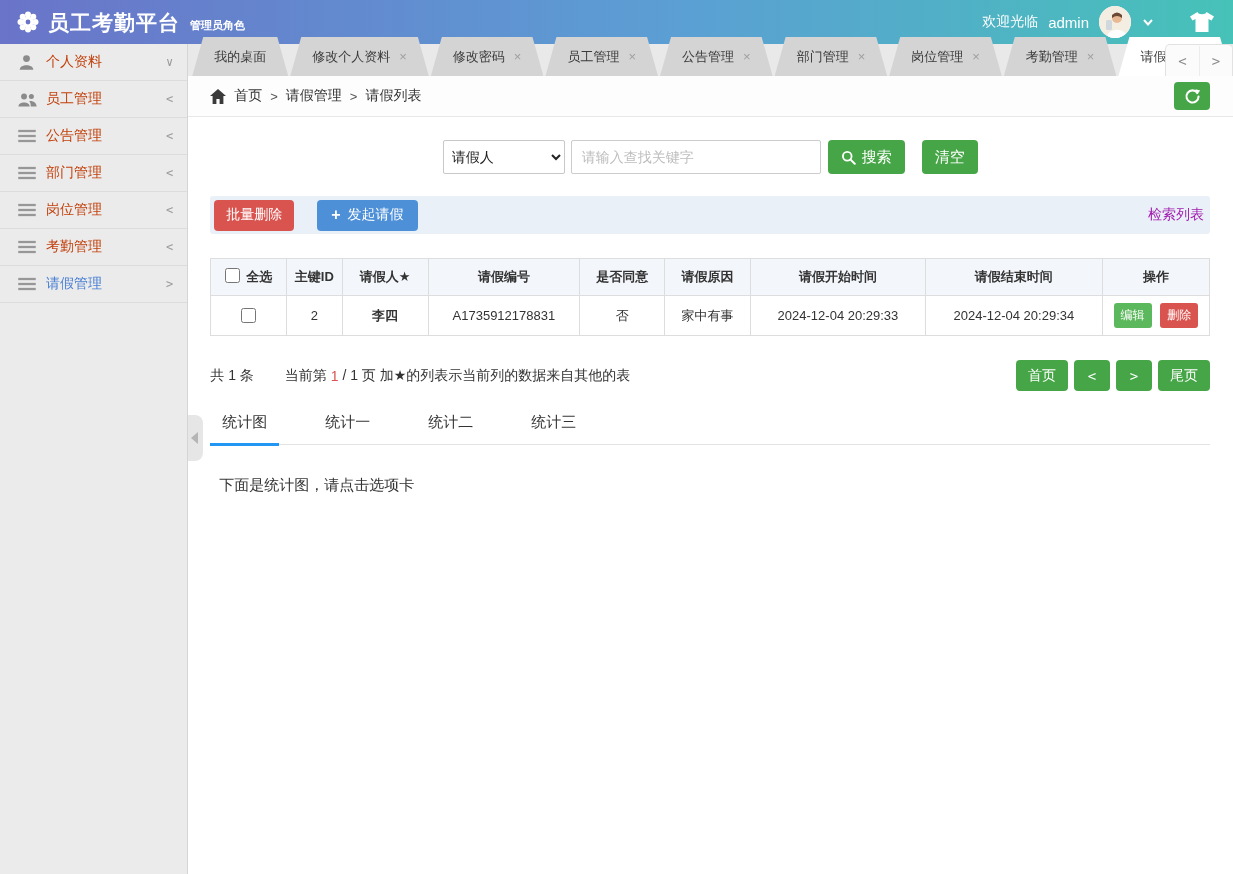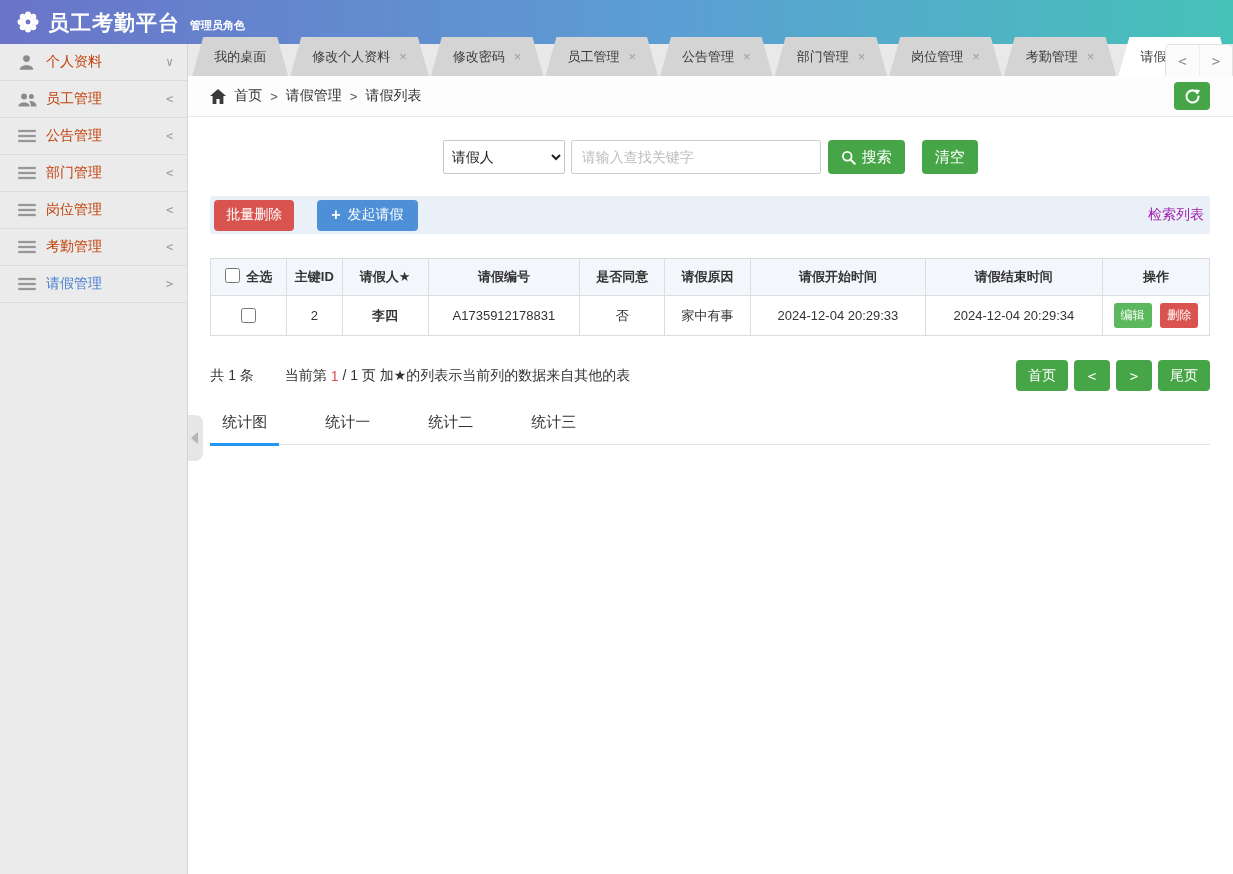--- a/index.html
+++ b/index.html
@@ -126,20 +126,43 @@
             <circle cx="17.3" cy="6.7" r="3"></circle>
         <circle cx="6.7" cy="17.3" r="3"></circle>
             <circle cx="17.3" cy="17.3" r="3"></circle>
         <circle cx="12" cy="12" r="5.5"></circle>
           </g>
         <circle cx="12" cy="12" r="2.4" fill="#6a74c9"></circle>
       </svg>
     </span>
     <span class="app-title">员工考勤平台</span>
     <span class="role-badge">管理员角色</span>
+  </div>
+  <div class="header-right">
+    <span>欢迎光临</span>
+    <span class="username">admin</span>
+    <span class="avatar">
+      <svg viewBox="0 0 32 32" width="32" height="32">
+        <rect width="32" height="32" fill="#f4ede2"></rect>
+        <circle cx="18" cy="12" r="5" fill="#e8b794"></circle>
+        <path d="M8 32 C8 21 28 21 28 32 Z" fill="#fdfdfd"></path>
+        <path d="M13 9 Q18 4 23 9 L23 12 Q18 8 13 12 Z" fill="#6b4a35"></path>
+        <rect x="7" y="14" width="6" height="10" rx="1.5" fill="#cfd8dc"></rect>
+      </svg>
+    </span>
+    <span class="hdr-chev">
+      <svg viewBox="0 0 14 14" width="14" height="14">
+          <polyline points="3,5 7,9.5 11,5" fill="none" stroke="#fff" stroke-width="2"></polyline>
+        </svg>
+    </span>
+    <span class="tshirt">
+      <svg viewBox="0 0 26 22" width="26" height="22">
+        <path d="M8.5 1 L1 5.5 L3.5 9.5 L6.5 8 L6.5 21 L19.5 21 L19.5 8 L22.5 9.5 L25 5.5 L17.5 1 C17 4 9 4 8.5 1 Z" fill="#fff"></path>
+      </svg>
+    </span>
   </div>
 </div>
 
 <div class="body-wrap">
 
   <div class="sidebar">
     <div class="side-item">
       <span class="side-icon">
         <svg viewBox="0 0 20 18" width="17" height="16">
             <circle cx="10" cy="5" r="4" fill="#8b8b8b"></circle>
@@ -387,19 +410,20 @@
           <button class="btn pg-btn pg-wide">尾页</button>
         </div>
       </div>
 
       <div class="stats-tabs">
         <span class="stat-tab active">统计图</span>
         <span class="stat-tab">统计一</span>
         <span class="stat-tab">统计二</span>
         <span class="stat-tab">统计三</span>
       </div>
+      <div class="stats-hint">下面是统计图，请点击选项卡</div>
     </div>
 
     <div class="collapse-handle">
       <span class="collapse-tri"></span>
     </div>
   </div>
 </div>
 
 </body></html>

